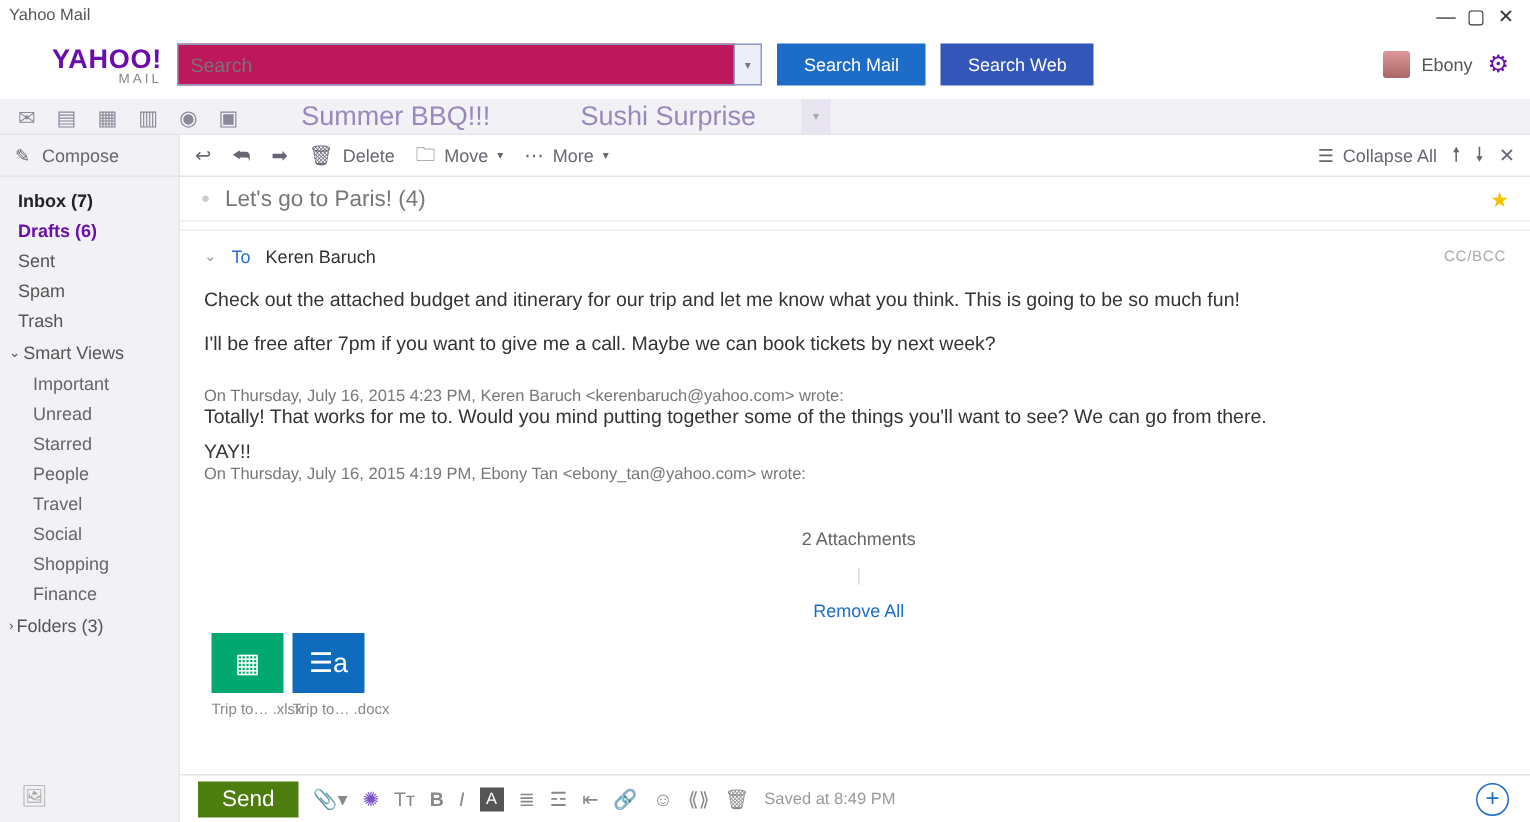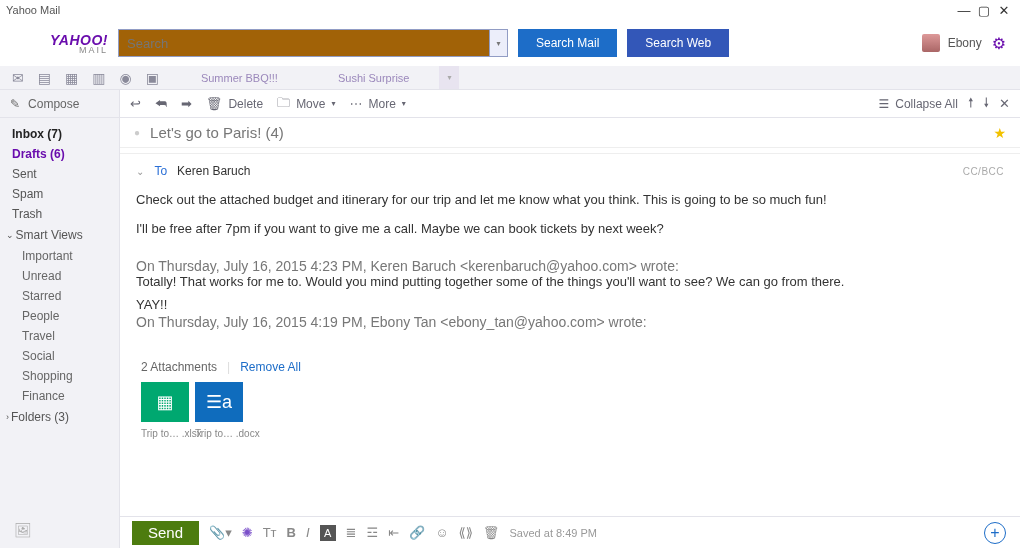--- a/index.html
+++ b/index.html
@@ -3,33 +3,33 @@
 <meta charset="utf-8">
 <style>
   * { margin: 0; padding: 0; box-sizing: border-box; }
   body { font-family: "Helvetica Neue", Arial, sans-serif; font-size: 13px; color: #333; background: #fff; }
   .titlebar { height: 20px; display: flex; align-items: center; padding: 0 6px; font-size: 11px; color: #555; }
   .titlebar .title { flex: 0 0 auto; }
   .titlebar .spacer { flex: 1; }
   .win-btn { width: 20px; text-align: center; font-size: 13px; color: #333; cursor: pointer; }
   .header { height: 46px; display: flex; align-items: center; padding: 0 14px; gap: 10px; background:#fff; }
   .logo { width: 94px; display: flex; flex-direction: column; align-items: flex-end; color: #6a0dad; }
-  .logo .y { font-size: 14px; font-weight: bold; letter-spacing: 0.5px; font-style: italic;}
+  .logo .y { font-size: 18px; font-weight: bold; letter-spacing: 0.5px; }
   .logo .mail { font-size: 9px; letter-spacing: 2px; color: #888; margin-top:-3px; }
   .search-wrap { flex: 0 0 390px; display: flex; align-items: center; position: relative;}
-  .search-input { flex: 1; height: 28px; border: 1px solid #919cc4; background: #a16207; padding: 12px 8px; font-size: 13px; outline: none;}
+  .search-input { flex: 1; height: 28px; border: 1px solid #919cc4; background: #be185d; padding: 12px 8px; font-size: 13px; outline: none;}
   .search-dd { width: 18px; height: 28px; border:1px solid #919cc4; border-left:none; background:#eceefa; display:flex; align-items:center; justify-content:center; color:#777; font-size:8px;}
   .btn-blue { height: 28px; padding: 0 18px; background: #1d6dc8; color: #fff; border: none; font-size: 12px; cursor: pointer; }
   .btn-dblue { height: 28px; padding: 0 18px; background: #3357b8; color: #fff; border: none; font-size: 12px; cursor: pointer; }
   .user-area { display: flex; align-items: center; gap: 8px; font-size: 12px; color: #555; }
   .avatar { width: 18px; height: 18px; background: linear-gradient(#d99,#a66); border-radius:2px; }
   .gear { font-size: 16px; color: #6a0dad; }
   .tabbar { height: 24px; background: #f2f2f6; display: flex; align-items: stretch; border-bottom:1px solid #e3e3ea;}
   .toolicons { display: flex; align-items: center; gap: 14px; padding: 0 12px; color: #8a8a9a; font-size: 14px;}
-  .tab { padding: 0 30px; display:flex; align-items:center; font-size:11px; color:#9b88bb; cursor:pointer;text-align:center;}
+  .tab { padding: 0 30px; display:flex; align-items:center; font-size:18px; color:#9b88bb; cursor:pointer;text-align:center;}
   .tab.active { background: #b896d6; color:#fff; }
   .tab-dd { width:20px; background:#e8e4f0; display:flex; align-items:center; justify-content:center; color:#aaa; font-size:8px;}
   .content { display:flex; height: calc(548px - 20px - 46px - 24px); }
   .sidebar { width:120px; background:#f2f2f6; border-right:1px solid #e3e3ea; display:flex; flex-direction:column; padding-top:0;}
   .compose-row { height:28px; display:flex; align-items:center; gap:8px; padding:0 10px; color:#666; font-size:12px; border-bottom:1px solid #e3e3ea;}
   .sb-list { padding: 6px 0 0 0;}
   .sb-item { padding: 3px 12px; font-size:12px; color:#555; cursor:pointer;}
   .sb-item.bold { font-weight:bold; color:#222;}
   .sb-item.sel { color:#6a0dad; font-weight:bold;}
   .sb-section { padding: 4px 6px; font-size:12px; color:#555; display:flex; align-items:center; gap:2px;}
@@ -41,24 +41,24 @@
   .ab-right { margin-left:auto; display:flex; align-items:center; gap:10px;}
   .subjectbar { height:30px; border-bottom:1px solid #eee; display:flex; align-items:center; padding:0 14px; font-size:15px; color:#777;}
   .subjectbar .star { margin-left:auto; color:#f2c200; font-size:14px;}
   .thin-divider { height:6px; border-bottom:1px solid #eee;}
   .msg { padding: 10px 16px 0 16px; font-size:13px; color:#333; position:relative; flex:1; overflow:hidden;}
   .to-row { display:flex; align-items:center; gap:10px; font-size:12px; margin-bottom:12px;}
   .chevron-collapse { color:#999; font-size:10px; margin-right:0px;}
   .to-label { color:#2a6fd6;}
   .ccbcc { margin-left:auto; font-size:10px; color:#aaa; letter-spacing:0.5px;}
   .body-text { line-height:1.6; white-space:pre-wrap;}
-  .quote-meta { font-size:14px; color:#777; margin-top:18px;}
+  .quote-meta { font-size:11px; color:#777; margin-top:18px;}
   .reply-text { }
   .attachments { margin-top:30px; padding-left: 5px;}
-  .att-head { font-size:12px; color:#666; display:flex; gap:10px; align-items:center;}
+  .att-head { font-size:12px; color:#666; display:flex; gap:10px; align-items:center;flex-direction:column;}
   .att-head .sep { color:#ddd;}
   .att-remove { color:#1d6dc8; cursor:pointer;}
   .att-row { display:flex; gap:6px; margin-top:8px;}
   .att-tile { width:48px; text-align:center;}
   .att-box { width:48px; height:40px; display:flex; align-items:center; justify-content:center; font-size:18px; color:#fff;}
   .xlsx { background:#00a870;}
   .docx { background:#0f6cbd;}
   .att-name { font-size:10px; color:#888; margin-top:6px; white-space:nowrap;}
   .compose-toolbar { height:32px; border-top:1px solid #e3e3ea; display:flex; align-items:center; padding:0 12px; gap:10px; color:#777; position:relative;}
   .send-btn { height:24px; padding:0 16px; background:#4d7c0f; color:#fff; border:none; font-size:15px; cursor:pointer;}

